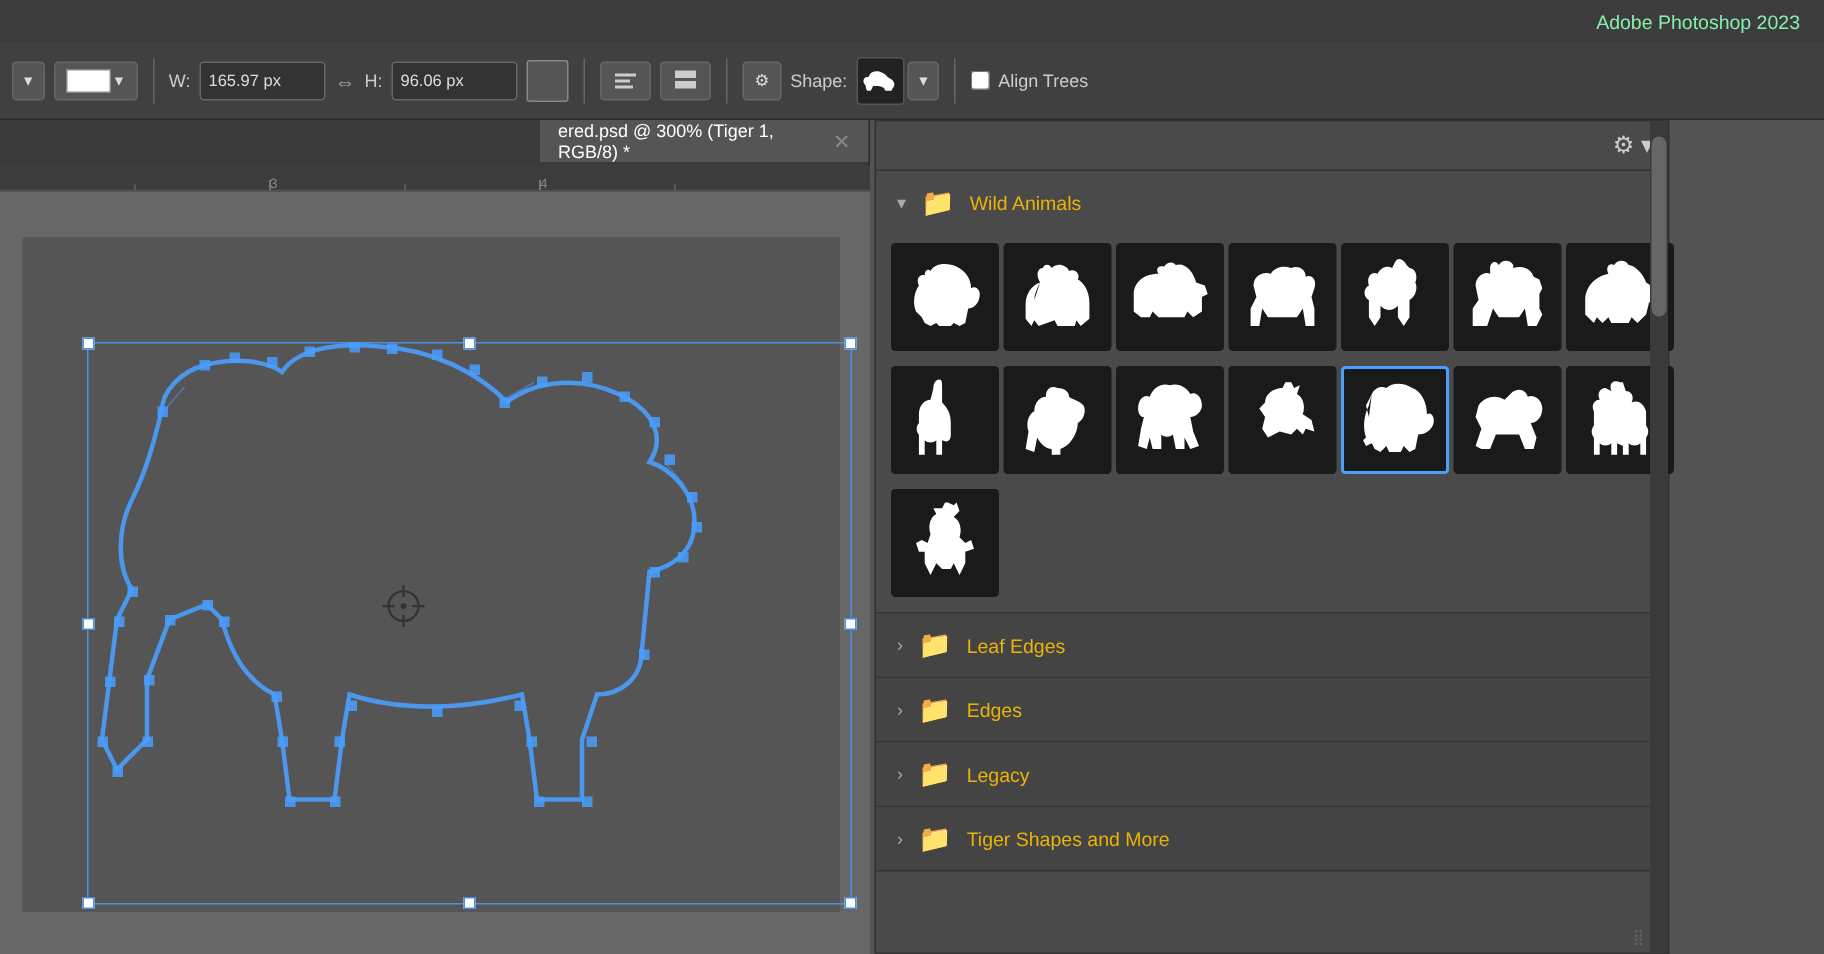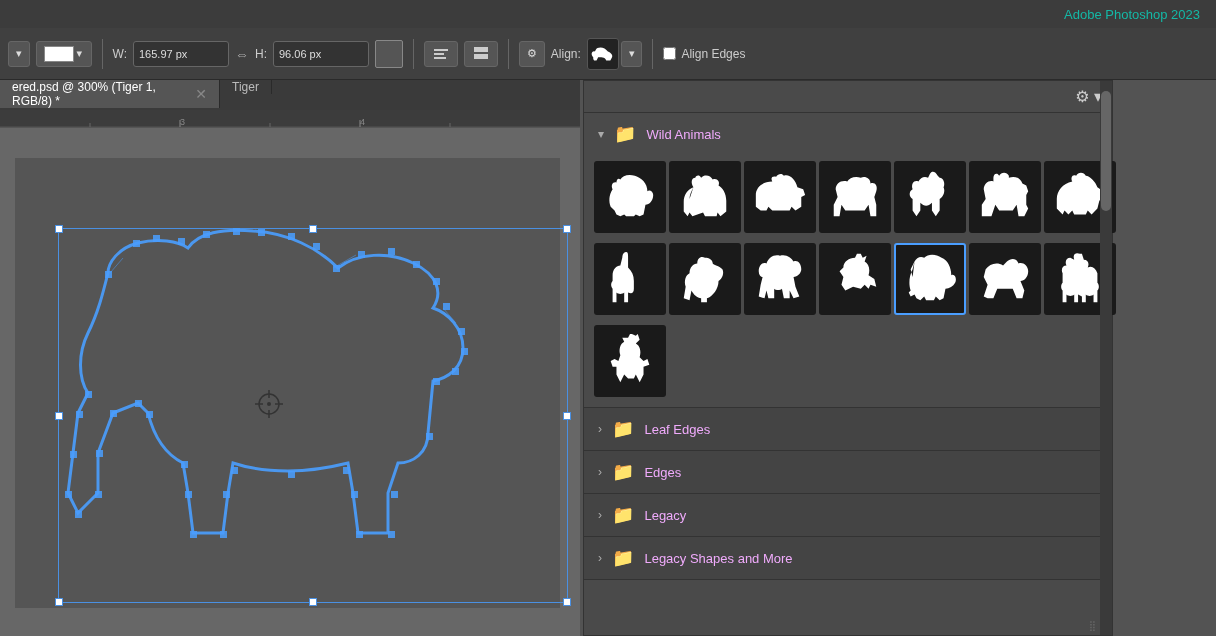--- a/index.html
+++ b/index.html
@@ -18,21 +18,21 @@
       top: 0; right: 0;
       width: 100%;
       height: 28px;
       background: #3c3c3c;
       display: flex;
       align-items: center;
       justify-content: flex-end;
       padding-right: 16px;
     }
     .title-bar-text {
-      color: #14b8a6;
+      color: #86efac;
       font-size: 13px;
       margin-left: 36px;
     }
 
     
     .toolbar {
       position: absolute;
       top: 28px;
       left: 0;
       width: 100%;
@@ -58,21 +58,21 @@
       gap: 3px;
       height: 26px;
     }
     .toolbar-input {
       background: #333;
       border: 1px solid #666;
       border-radius: 3px;
       color: #ddd;
       font-size: 11px;
       padding: 2px 5px;
-      width: 96px;
+      width: 84px;
       height: 26px;
     }
     .toolbar-label {
       color: #ccc;
       font-size: 12px;
     }
     .toolbar-separator {
       width: 1px;
       height: 30px;
       background: #666;
@@ -106,21 +106,22 @@
 
     
     .tab-bar {
       position: absolute;
       top: 80px;
       left: 0;
       width: 580px;
       height: 30px;
       background: #3a3a3a;
       display: flex;
-      align-items: flex-start;
+      align-items: flex-end;
+      flex-direction: column;
     }
     .tab {
       display: flex;
       align-items: center;
       padding: 0 12px;
       color: #bbb;
       font-size: 12px;
       border-right: 1px solid #2a2a2a;
       cursor: pointer;
       gap: 6px;
@@ -230,21 +231,21 @@
       padding: 10px 14px;
       cursor: pointer;
       gap: 10px;
       background: #4a4a4a;
     }
     .category-arrow {
       color: #aaa;
       font-size: 12px;
     }
     .category-name {
-      color: #f0abfc;
+      color: #eab308;
       font-size: 13px;
       font-weight: 500;
     }
     .category-expanded {
       background: #4a4a4a;
     }
 
     
     .shape-grid {
       display: grid;
@@ -349,34 +350,34 @@
     <svg width="18" height="18" viewBox="0 0 18 18" fill="#ccc">
       <rect x="2" y="2" width="14" height="5"></rect>
       <rect x="2" y="9" width="14" height="5"></rect>
     </svg>
   </div>
 
   <div class="toolbar-separator"></div>
 
   <div class="toolbar-btn">⚙</div>
 
-  <span class="toolbar-label">Align:</span>
+  <span class="toolbar-label">Shape:</span>
   <div class="shape-preview-box">
 
     <svg viewBox="0 0 32 20" fill="white">
       <path d="M4,14 C4,14 2,12 2,10 C2,8 4,6 6,7 L7,5 C8,3 10,2 13,2 C16,2 20,4 22,7 C24,8 26,9 27,11 C28,13 27,15 26,16 L25,18 L20,18 L19,16 C18,15 16,14 14,14 L10,14 L9,16 L8,18 L5,18 L4,16 Z"></path>
     </svg>
   </div>
   <div class="toolbar-btn" style="margin-left:-4px;">▾</div>
 
   <div class="toolbar-separator"></div>
 
   <div class="align-checkbox-area">
     <input type="checkbox" style="cursor: pointer;">
-    <span>Align Edges</span>
+    <span>Align Trees</span>
   </div>
 </div>
 
 <div class="tab-bar">
   <div class="tab active">
     <span>ered.psd @ 300% (Tiger 1, RGB/8) *</span>
     <span class="tab-close">✕</span>
   </div>
   <div class="tab">
     <span>Tiger</span>
@@ -622,21 +623,21 @@
       <span class="category-arrow">›</span>
       <span style="font-size:18px; color:#aaa;">📁</span>
       <span class="category-name">Legacy</span>
     </div>
   </div>
 
   <div class="category-section category-collapsed">
     <div class="category-header">
       <span class="category-arrow">›</span>
       <span style="font-size:18px; color:#aaa;">📁</span>
-      <span class="category-name">Legacy Shapes and More</span>
+      <span class="category-name">Tiger Shapes and More</span>
     </div>
   </div>
 
   <div class="scrollbar">
     <div class="scrollbar-thumb"></div>
   </div>
 
   <div class="panel-corner-pattern">⣿</div>
 </div>
 

